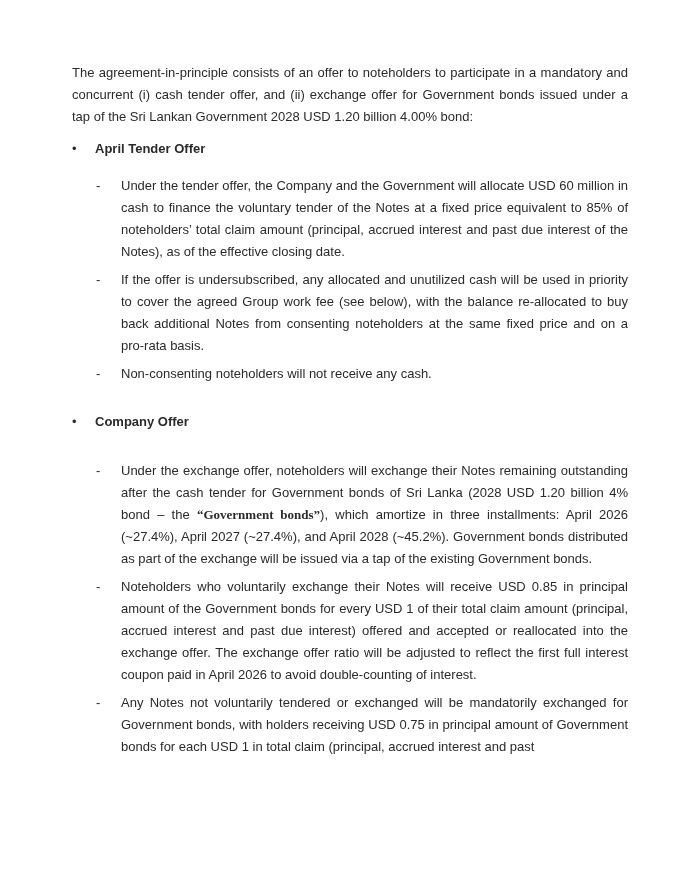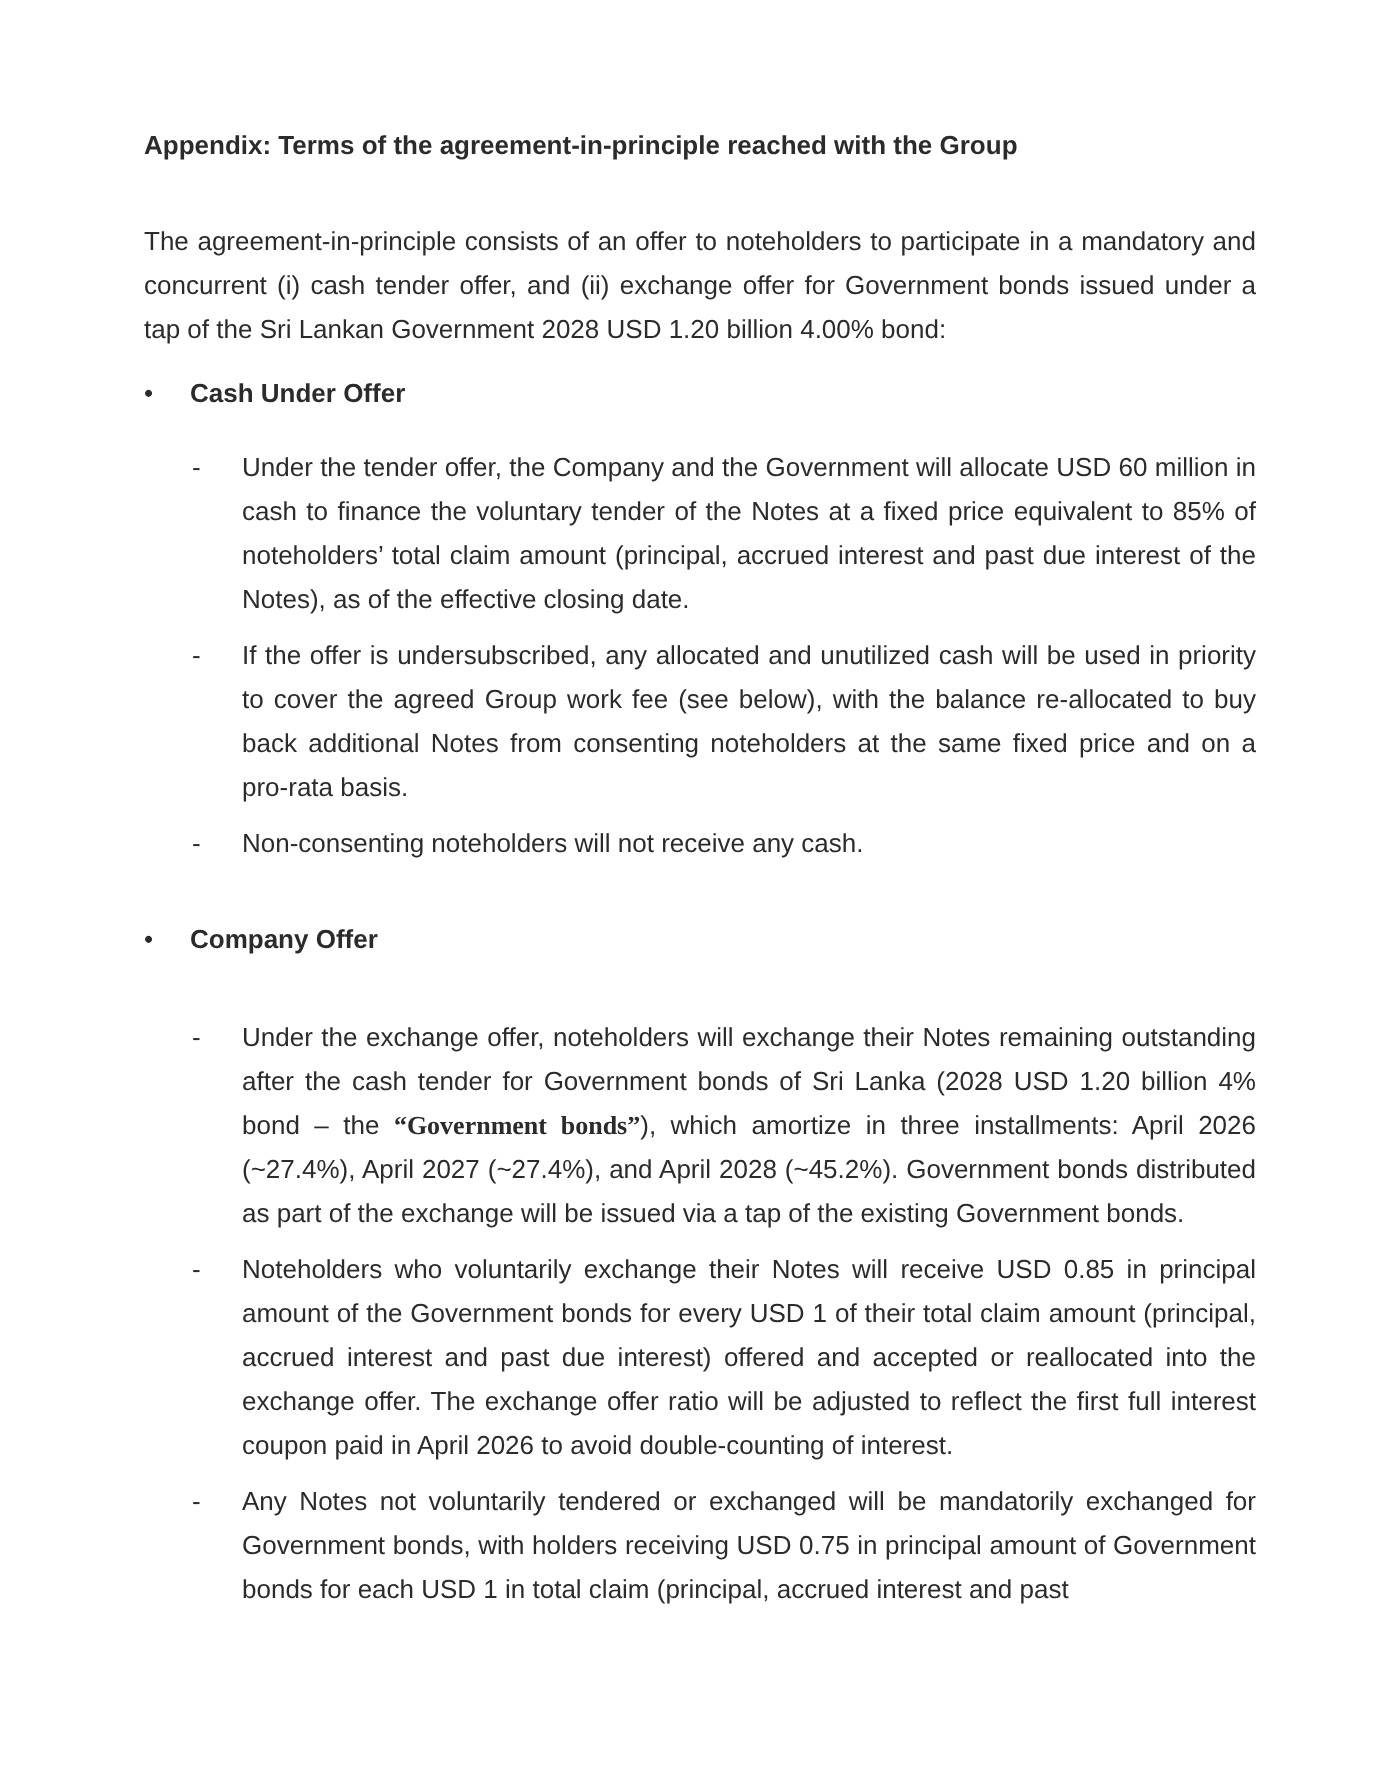--- a/index.html
+++ b/index.html
@@ -60,27 +60,26 @@
   .item-text {
     flex: 1;
     text-align: justify;
   }
   .bold { font-weight: 700; font-family: Liberation Serif, serif; }
 </style>
 </head>
 <body>
 
 <div class="page">
-  <h1 class="doc-title">Appendix: Terms of the agreement-in-principle reached with the Group</h1>
   <p class="intro">The agreement-in-principle consists of an offer to noteholders to participate in a mandatory and concurrent (i) cash tender offer, and (ii) exchange offer for Government bonds issued under a tap of the Sri Lankan Government 2028 USD 1.20 billion 4.00% bond:</p>
   <div id="sections">
       <div class="section">
         <div class="section-heading">
           <span class="bullet-marker">•</span>
-          <span>Cash Under Offer</span>
+          <span>April Tender Offer</span>
         </div>
         <div class="item">
           <span class="dash-marker">-</span>
           <span class="item-text"><span>Under the tender offer, the Company and the Government will allocate USD 60 million in cash to finance the voluntary tender of the Notes at a fixed price equivalent to 85% of noteholders’ total claim amount (principal, accrued interest and past due interest of the Notes), as of the effective closing date.</span></span>
         </div>
         <div class="item">
           <span class="dash-marker">-</span>
           <span class="item-text"><span>If the offer is undersubscribed, any allocated and unutilized cash will be used in priority to cover the agreed Group work fee (see below), with the balance re-allocated to buy back additional Notes from consenting noteholders at the same fixed price and on a pro-rata basis.</span></span>
         </div>
         <div class="item">

